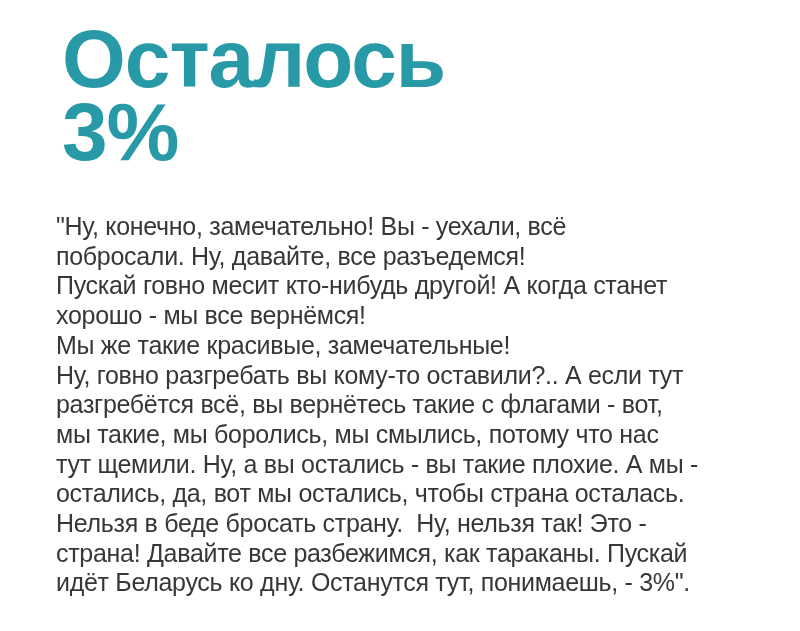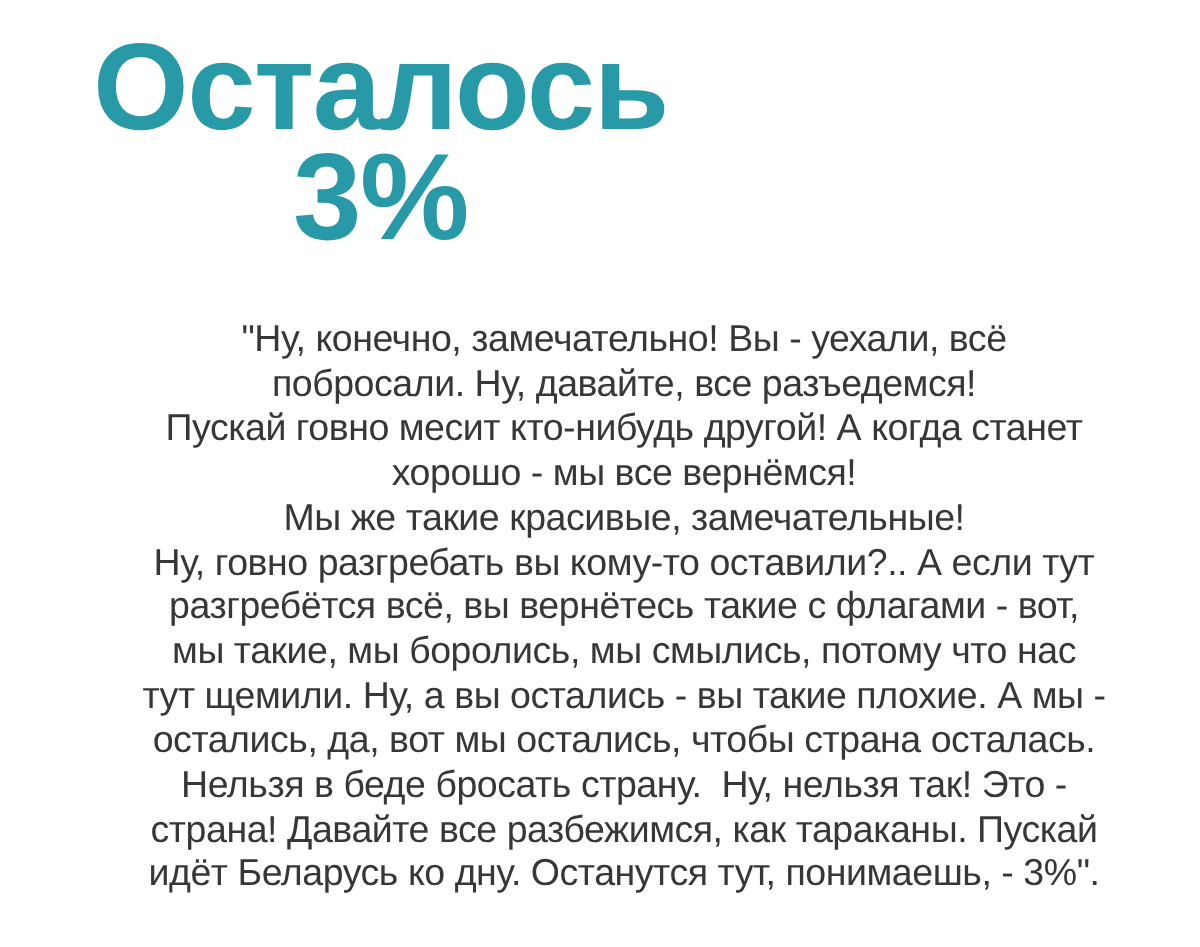--- a/index.html
+++ b/index.html
@@ -12,21 +12,20 @@
     background: #fdfdfd;
     overflow: hidden;
     font-family: "Liberation Sans", sans-serif;
   }
   .slide {
     position: relative;
     width: 800px;
     height: 631px;
     background: #ffffff;
     box-sizing: border-box;
-    text-align: center;
   }
   .slide-title {
     position: absolute;
     left: 62px;
     top: 22px;
     margin: 0;
     font-family: "Liberation Sans", sans-serif;
     font-weight: 700;
     font-size: 82px;
     line-height: 73px;

